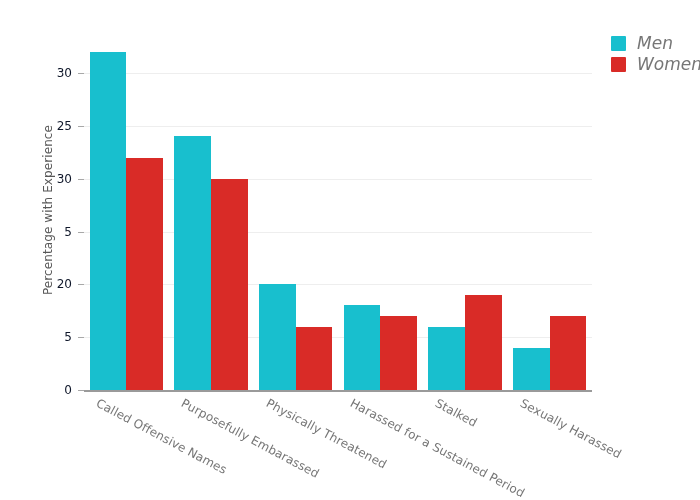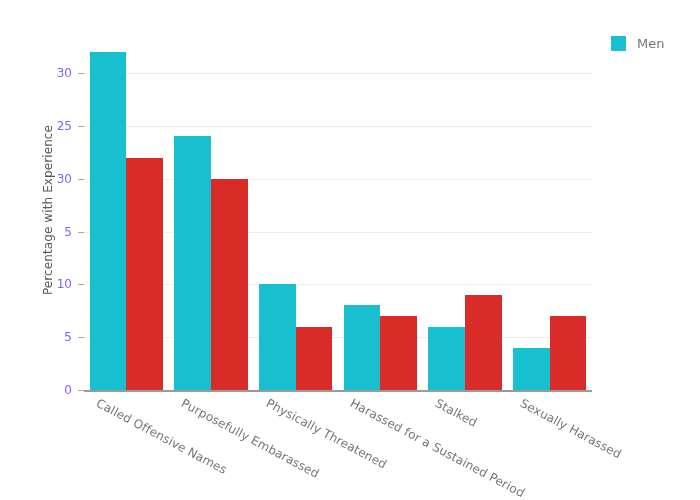--- a/index.html
+++ b/index.html
@@ -71,21 +71,21 @@
     height: 1px;
     background: #a8a8a8;
   }
 
   .tick-label {
     position: absolute;
     right: 0;
     width: 46px;
     text-align: right;
     font-size: 12px;
-    color: #8b5cf6;
+    color: #0f172a;
     line-height: 1;
   }
   .tick-label-wrap {
     position: absolute;
     left: 24px;
     width: 48px;
     height: 12px;
   }
 
   
@@ -134,24 +134,25 @@
     width: 15px;
     height: 15px;
     border-radius: 1px;
   }
   .legend-swatch.men   { background: #18bfce; }
   .legend-swatch.women { background: #d92b27; }
   .legend-text {
     position: absolute;
     left: 29px;
     top: 2px;
-    font-size: 13px;
+    font-size: 17px;
     color: #767676;
     white-space: nowrap;
     line-height: 17px;
+    font-style: italic;
   }
 </style>
 </head>
 <body>
 
 <div id="chart-root">
 
   <div class="y-axis-title">Percentage with Experience</div>
 
   <div class="plot-area" id="gridlines">
@@ -167,21 +168,21 @@
       <div class="tick-mark" style="top: 390px;"></div>
       <div class="tick-label-wrap" style="top: 384px;">
         <div class="tick-label">0</div>
       </div>
       <div class="tick-mark" style="top: 337.173px;"></div>
       <div class="tick-label-wrap" style="top: 331.173px;">
         <div class="tick-label">5</div>
       </div>
       <div class="tick-mark" style="top: 284.345px;"></div>
       <div class="tick-label-wrap" style="top: 278.345px;">
-        <div class="tick-label">10</div>
+        <div class="tick-label">20</div>
       </div>
       <div class="tick-mark" style="top: 231.518px;"></div>
       <div class="tick-label-wrap" style="top: 225.518px;">
         <div class="tick-label">5</div>
       </div>
       <div class="tick-mark" style="top: 178.69px;"></div>
       <div class="tick-label-wrap" style="top: 172.69px;">
         <div class="tick-label">30</div>
       </div>
       <div class="tick-mark" style="top: 125.863px;"></div>
@@ -218,15 +219,19 @@
       <div class="x-label" style="left: 354.333px; top: 397px;">Harassed for a Sustained Period</div>
       <div class="x-label" style="left: 439px; top: 397px;">Stalked</div>
       <div class="x-label" style="left: 523.667px; top: 397px;">Sexually Harassed</div>
     </div>
 
   <div class="legend">
     <div class="legend-row">
       <span class="legend-swatch men"></span>
       <span class="legend-text">Men</span>
     </div>
+    <div class="legend-row">
+      <span class="legend-swatch women"></span>
+      <span class="legend-text">Women</span>
+    </div>
   </div>
 
 </div>
 
 </body></html>

